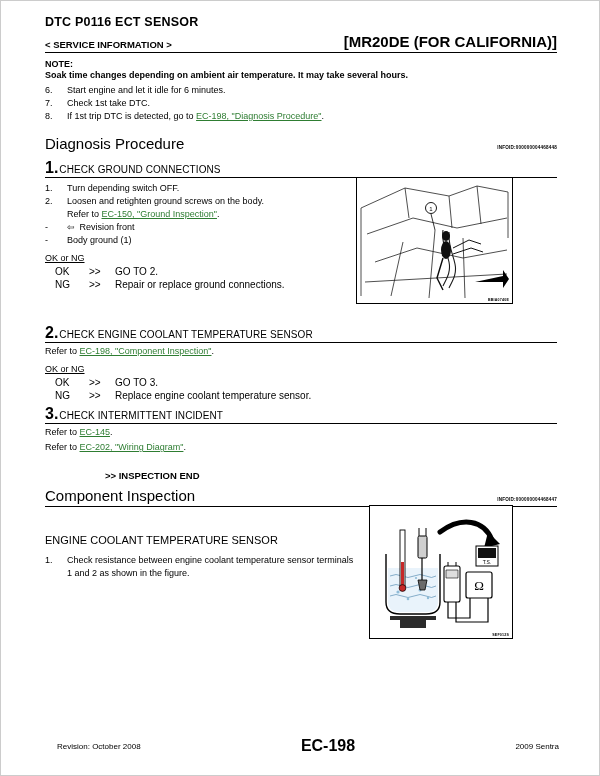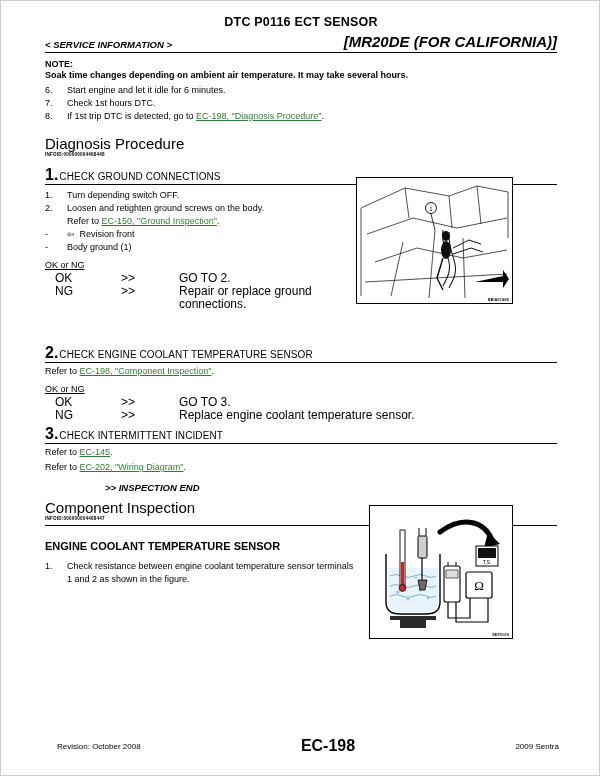--- a/index.html
+++ b/index.html
@@ -23,33 +23,31 @@
   }
   .content {
     position: absolute;
     left: 44px;
     top: 14px;
     width: 512px;
   }
 
   
   .doc-title {
-    text-align: center;
     font-size: 12.5px;
     font-weight: bold;
     letter-spacing: 0.2px;
     margin: 0 0 4px 0;
   }
   .header-bar {
     display: flex;
     justify-content: space-between;
     align-items: flex-end;
     border-bottom: 1.6px solid #000;
     padding-bottom: 2px;
-    font-style: italic;
   }
   .header-left {
     font-size: 9.5px;
     font-weight: bold;
   }
   .header-right {
     font-size: 15px;
     font-weight: bold;
   }
 
@@ -84,21 +82,20 @@
     color: #2e7d32;
     text-decoration: underline;
   }
 
   
   .sec-head {
     display: flex;
     align-items: baseline;
     justify-content: space-between;
     margin-top: 12px;
-    flex-direction: column;
   }
   .sec-head .title {
     font-size: 15px;
     font-weight: normal;
   }
   .sec-head .code {
     font-size: 4.6px;
     letter-spacing: 0.2px;
     color: #000;
     font-weight: bold;
@@ -126,50 +123,48 @@
   }
 
   .okng {
     font-size: 9px;
     margin-top: 4px;
     text-decoration: underline;
     display: inline-block;
   }
   .result-row {
     display: flex;
-    font-size: 12px;
+    font-size: 10px;
     line-height: 13px;
     margin-left: 10px;
-    gap: 32px;
   }
   .result-row .lbl {
     width: 34px;
     flex: 0 0 34px;
   }
   .result-row .arrow {
     width: 26px;
     flex: 0 0 26px;
   }
 
   .refline {
     font-size: 9px;
     line-height: 13px;
     margin-top: 2px;
   }
   .inspection-end {
     font-size: 9.5px;
     font-weight: bold;
-    margin-top: 8px;
+    margin-top: 16px;
     margin-left: 60px;
-    font-style: italic;
   }
   .sub-head {
     font-size: 11px;
-    font-weight: bold;
-    margin-top: 14px;
+    font-weight: normal;
+    margin-top: 27px;
   }
 
   
   .fig {
     position: absolute;
     border: 1px solid #000;
     background: #fff;
     box-sizing: border-box;
     overflow: hidden;
   }
@@ -229,21 +224,21 @@
     <div class="note-text">Soak time changes depending on ambient air temperature. It may take several hours.</div>
 
     
     <div class="num-list">
       <div class="num-row">
         <div class="n">6.</div>
         <div class="t">Start engine and let it idle for 6 minutes.</div>
       </div>
       <div class="num-row">
         <div class="n">7.</div>
-        <div class="t">Check 1st hours DTC.</div>
+        <div class="t">Check 1st take DTC.</div>
       </div>
       <div class="num-row">
         <div class="n">8.</div>
         <div class="t"><span>If 1st trip DTC is detected, go to </span><a class="ref" href="#">EC-198, "Diagnosis Procedure"</a><span>.</span></div>
       </div>
     </div>
 
     
     <div class="sec-head">
       <div class="title">Diagnosis Procedure</div>

